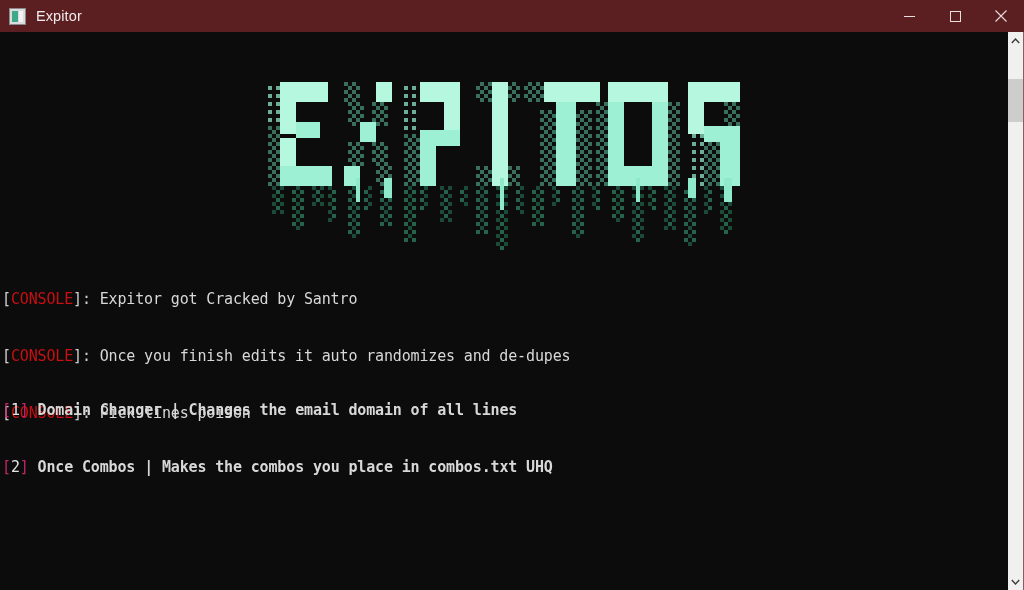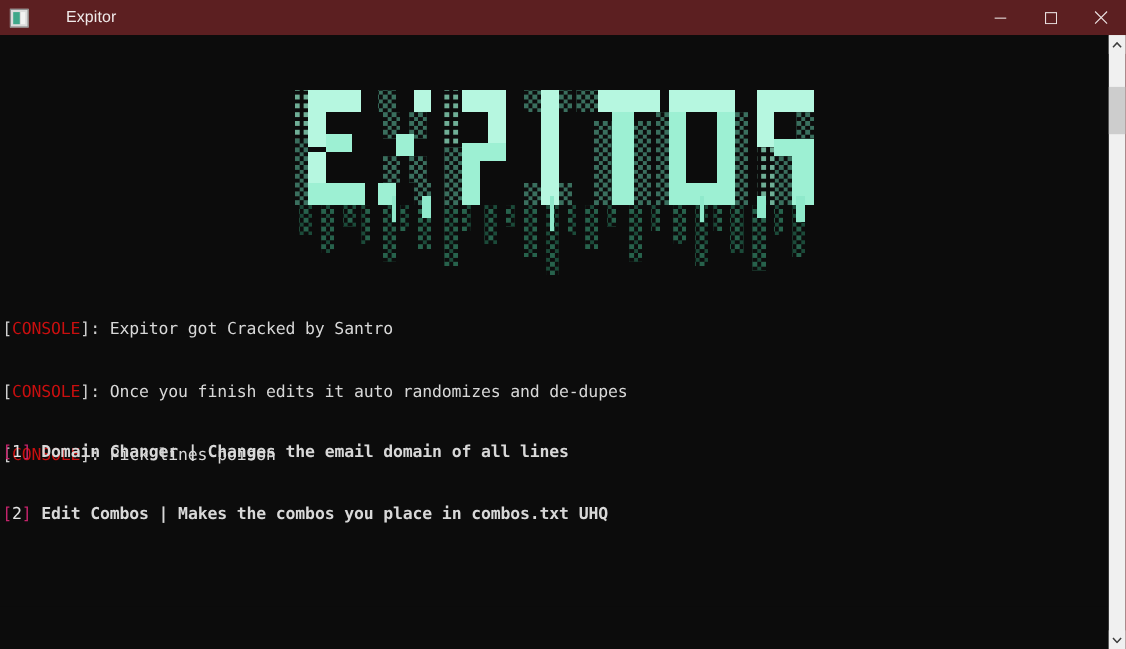--- a/index.html
+++ b/index.html
@@ -54,21 +54,20 @@
     left: 9px; top: 2px;
     width: 4px; height: 11px;
     background: #f2f2f2;
   }
   .title-text {
     color: #f0eaea;
     font-family: "Liberation Sans", sans-serif;
     font-size: 14.5px;
     letter-spacing: .1px;
     white-space: nowrap;
-    margin-left: 24px;
   }
   .winbtns {
     position: absolute;
     right: 0; top: 0;
     height: 32px;
     display: flex;
   }
   .winbtn {
     width: 46px;
     height: 32px;
@@ -304,21 +303,21 @@
     </div>
 
     <div class="console-block">
       <div class="console-line"><span class="brk">[</span><span class="tag">CONSOLE</span><span class="brk">]: </span><span class="msg">Expitor got Cracked by Santro</span></div>
       <div class="console-line"><span class="brk">[</span><span class="tag">CONSOLE</span><span class="brk">]: </span><span class="msg">Once you finish edits it auto randomizes and de-dupes</span></div>
       <div class="console-line"><span class="brk">[</span><span class="tag">CONSOLE</span><span class="brk">]: </span><span class="msg">Pick lines poison</span></div>
     </div>
 
     <div class="menu-block">
       <div class="menu-line"><span class="num-brk">[</span><span class="num">1</span><span class="num-brk">]</span><span class="menu-text"> </span><span class="menu-text">Domain Changer</span><span class="menu-text"> | </span><span class="menu-text">Changes the email domain of all lines</span></div>
-      <div class="menu-line"><span class="num-brk">[</span><span class="num">2</span><span class="num-brk">]</span><span class="menu-text"> </span><span class="menu-text">Edit Combos</span><span class="menu-text"> | </span><span class="menu-text">Makes the combos you place in combos.txt UHQ</span></div>
+      <div class="menu-line"><span class="num-brk">[</span><span class="num">2</span><span class="num-brk">]</span><span class="menu-text"> </span><span class="menu-text">Once Combos</span><span class="menu-text"> | </span><span class="menu-text">Makes the combos you place in combos.txt UHQ</span></div>
     </div>
 
   </div>
 
   <div class="scrollbar">
     <div class="sb-arrow">
       <svg width="9" height="6" viewBox="0 0 9 6" aria-hidden="true">
         <path d="M0.8 5 L4.5 1 L8.2 5" stroke="#3c3c3c" stroke-width="1.4" fill="none"></path>
       </svg>
     </div>

